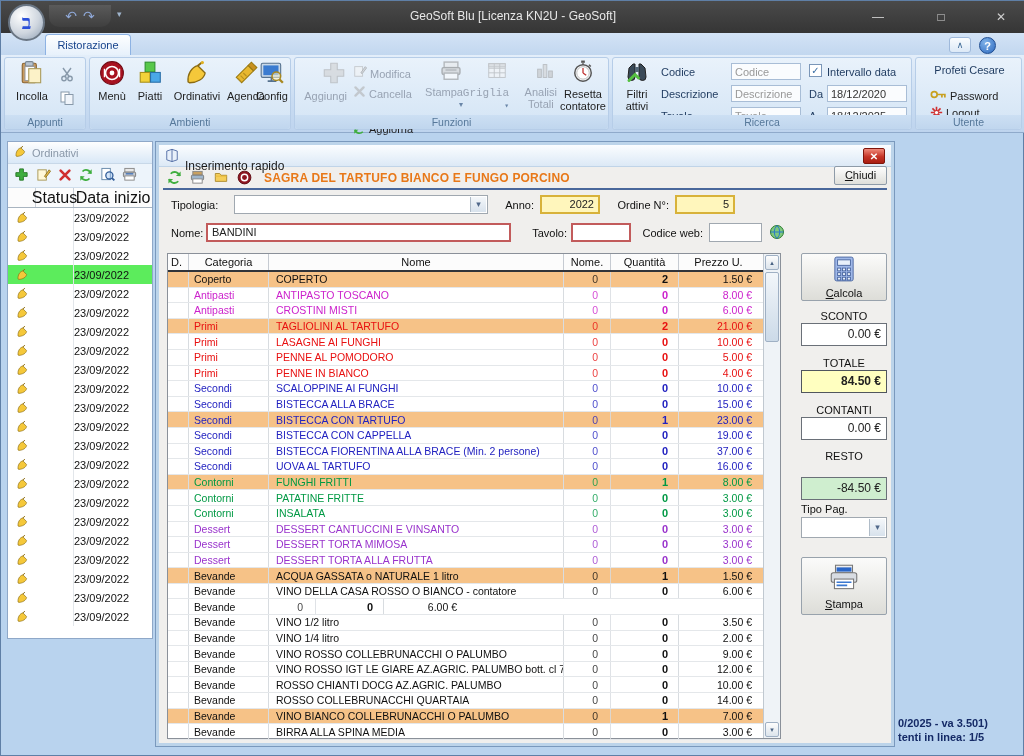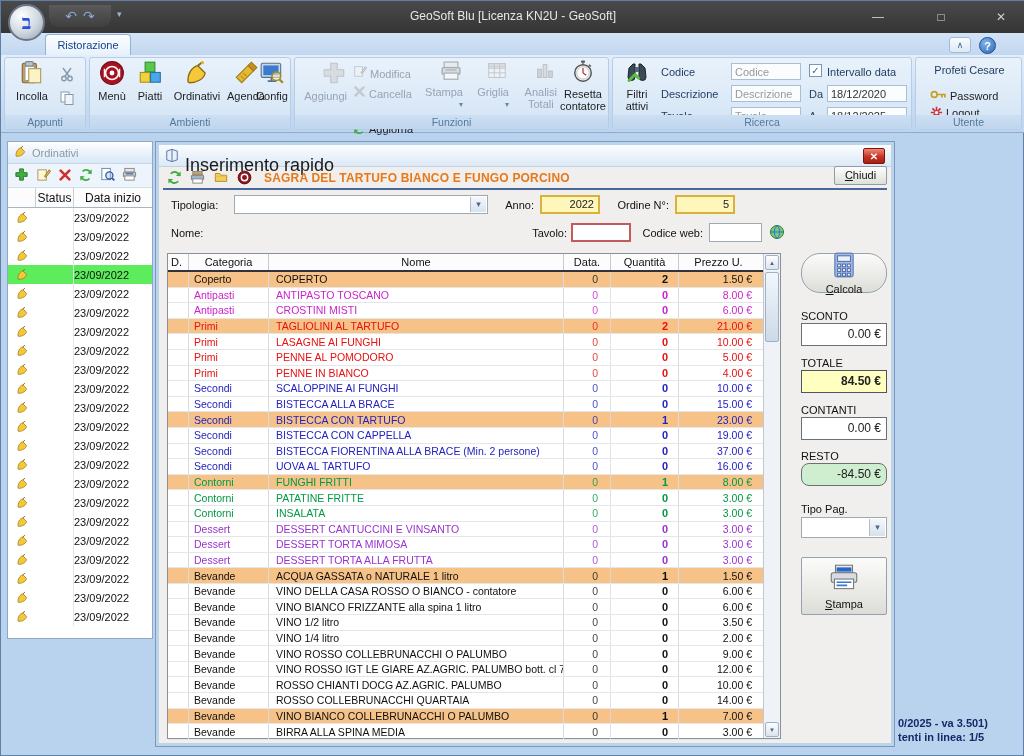--- a/index.html
+++ b/index.html
@@ -53,38 +53,38 @@
   .launcher { position:absolute; right:2px; bottom:1px; }
 
   
   #client { left:0; top:132px; width:1024px; height:624px; }
 
   
   #panel { left:6px; top:8px; width:146px; height:498px; background:#fff; border:1px solid #8FA8C8; }
   #panel-title { height:22px; background:linear-gradient(#FEFEFE,#D9E8F7); border-bottom:1px solid #C8D8E8;
                  display:flex; align-items:center; gap:5px; padding-left:6px; color:#8A98A8; font-size:11px; }
   #panel-toolbar { height:24px; background:#EDF4FB; border-bottom:1px solid #D0DEEC; display:flex; align-items:center; gap:7px; padding-left:6px; }
-  #panel-grid-header { height:20px; display:flex; border-bottom:1px solid #A8B4C0; background:#FCFCFC; font-size:12px; color:#111; }
+  #panel-grid-header { height:20px; display:flex; border-bottom:1px solid #A8B4C0; background:#FCFCFC; font-size:16px; color:#111; }
   .ph-cell { border-right:1px solid #C8CED6; display:flex; align-items:center; justify-content:center; }
   #panel-rows { position:relative; }
   .lrow { height:19px; display:flex; align-items:center; cursor:default; }
   .lrow.sel { background:#5CEC5C; }
   .l-icon { width:28px; display:flex; justify-content:center; }
   .l-status { width:38px; border-right:1px solid #E2E6EA; height:100%; }
   .l-date { width:78px; text-align:left; color:#111; }
 
   
   .statusline { color:#152A66; font-weight:bold; font-size:11px; white-space:nowrap; }
 
   
   #dialog { left:155px; top:9px; width:738px; height:604px; background:#F0EFED;
             border:3px solid #BCD4EA; outline:1px solid #7A99BD; }
   #dlg-titlebar { left:0; top:0; width:732px; height:22px; background:linear-gradient(#FBFDFF,#DCE9F6);
                   border-bottom:1px solid #C0D4E8; display:flex; align-items:center; gap:6px; padding-left:6px; }
-  #dlg-title { font-size:18px; color:#1a1a1a;margin-top:20px; }
+  #dlg-title { font-size:12px; color:#1a1a1a;margin-top:20px; }
   #dlg-close { left:704px; top:3px; width:22px; height:16px; border-radius:2px;
                background:linear-gradient(#F08A7A,#C53326 55%,#A81E12); border:1px solid #7E150B;
                color:#fff; text-align:center; line-height:15px; font-size:10px; font-weight:bold; }
   #dlg-toolbar { left:0; top:22px; width:732px; height:22px; display:flex; align-items:center; gap:8px; padding-left:8px; }
   #event-title { font-size:12px; font-weight:bold; color:#E87818; letter-spacing:.2px; margin-left:4px; }
   #chiudi-btn { left:675px; top:21px; width:53px; height:19px; background:linear-gradient(#FDFDFD,#DFDFDA);
                 border:1px solid #8E9BA8; border-radius:2px; text-align:center; line-height:17px; font-size:11px; color:#111; }
   #dlg-sep { left:4px; top:43px; width:724px; height:2px; background:#49679B; }
 
   .flabel { position:absolute; font-size:11px; color:#111; }
@@ -113,21 +113,21 @@
   #tscroll { position:absolute; right:0; top:0; width:17px; height:100%; background:#EFF3F7; border-left:1px solid #C0C8D0; }
   .sbtn { position:absolute; left:1px; width:14px; height:15px; background:linear-gradient(#FDFDFD,#DCE4EC);
           border:1px solid #9FB0C4; border-radius:2px; text-align:center; font-size:7px; color:#4A6384; line-height:14px; }
   #sthumb { position:absolute; left:1px; top:18px; width:14px; height:70px; background:linear-gradient(#F2F6FA,#CCDAE8);
             border:1px solid #9FB0C4; border-radius:2px; }
 
   
   .side-btn { position:absolute; left:642px; width:86px; background:linear-gradient(#FBFBFA,#DDDDD8);
               border:1px solid #98A2AC; border-radius:2px; display:flex; flex-direction:column; align-items:center;
               justify-content:center; gap:3px; font-size:11px; color:#111; }
-  .side-label { position:absolute; left:642px; width:86px; text-align:left; font-size:11px; color:#111; }
+  .side-label { position:absolute; left:642px; width:86px; text-align:center; font-size:11px; color:#111; }
   .side-field { position:absolute; left:642px; width:86px; height:23px; border:1px solid #6A7078; background:#fff;
                 text-align:right; line-height:21px; padding-right:5px; font-size:12px; }
   u { text-decoration:underline; }
 </style>
 </head>
 <body>
 
 <div id="app">
 
   <div id="titlebar" class="abs">
@@ -281,21 +281,21 @@
           <svg width="24" height="22" viewBox="0 0 16 16">
               <rect x="3" y="1.5" width="10" height="4" fill="#E8E8E8" stroke="#888"></rect>
               <rect x="1.5" y="5.5" width="13" height="5" rx="1" fill="#C8CDD4" stroke="#777"></rect>
               <rect x="3" y="9.5" width="10" height="4.5" fill="#fff" stroke="#888"></rect>
               <rect x="4" y="6.5" width="8" height="1.5" fill="#8AA0C0"></rect>
             </svg>
         </span>
         <span>Stampa</span>
         <span class="drop">▾</span>
       </div>
-      <div class="bigbtn dis" style="left:172px; width:42px;">
+      <div class="bigbtn dis" style="left:172px; width:42px;font-family:Liberation Mono, monospace;">
         <span>
           <svg width="24" height="22" viewBox="0 0 24 24">
               <rect x="3" y="4" width="18" height="15" fill="#F4F6F8" stroke="#9AA2AE"></rect>
               <rect x="3" y="4" width="18" height="3.5" fill="#C9D4E2" stroke="#9AA2AE"></rect>
               <path d="M3 9 h18 M3 14 h18 M9 4 v15 M15 4 v15" stroke="#9AA2AE"></path>
             </svg>
         </span>
         <span>Griglia</span>
         <span class="drop">▾</span>
       </div>
@@ -710,37 +710,38 @@
       <div class="combo" style="left:75px; top:50px; width:254px; height:19px;">
         <span></span>
         <span class="combo-arrow">▾</span>
       </div>
       <span class="flabel" style="left:345px; top:54px; width:30px; text-align:right;">Anno:</span>
       <div class="ffield yellow-field" style="left:381px; top:50px; width:60px; line-height:15px;">2022</div>
       <span class="flabel" style="left:452px; top:54px; width:58px; text-align:right;">Ordine N°:</span>
       <div class="ffield yellow-field" style="left:516px; top:50px; width:60px; line-height:15px;">5</div>
 
       <span class="flabel" style="left:12px; top:82px;">Nome:</span>
+      <div class="ffield red-border" style="left:47px; top:78px; width:305px; line-height:15px;">BANDINI</div>
       <span class="flabel" style="left:370px; top:82px; width:38px; text-align:right;">Tavolo:</span>
       <div class="ffield red-border" style="left:412px; top:78px; width:60px; line-height:15px;"></div>
       <span class="flabel" style="left:482px; top:82px; width:62px; text-align:right;">Codice web:</span>
       <div class="ffield" style="left:550px; top:78px; width:53px; line-height:15px;"></div>
       <span class="abs" style="left:610px; top:79px;">
         <svg width="16" height="16" viewBox="0 0 16 16">
             <circle cx="8" cy="8" r="6.5" fill="#7EC87E" stroke="#2A7A2A"></circle>
             <path d="M1.5 8 h13 M8 1.5 a9 9 0 0 1 0 13 M8 1.5 a9 9 0 0 0 0 13" fill="none" stroke="#2A7AC8" stroke-width="1"></path>
           </svg>
       </span>
 
       <div id="order-table" class="abs">
         <div id="thead">
           <div class="th c-d" style="justify-content:flex-start; padding-left:3px;">D.</div>
           <div class="th" style="width:80px;">Categoria</div>
           <div class="th" style="width:295px;">Nome</div>
-          <div class="th" style="width:47px;">Data.</div>
+          <div class="th" style="width:47px;">Nome.</div>
           <div class="th" style="width:68px;">Quantità</div>
           <div class="th" style="width:79px; border-right:none;">Prezzo U.</div>
         </div>
         <div id="tbody">
 
             <div class="trow hl" style="color: rgb(16, 16, 16);">
               <span class="td c-d"></span>
               <span class="td c-cat">Coperto</span>
               <span class="td c-nome">COPERTO</span>
               <span class="td c-cons">0</span>
@@ -924,21 +925,20 @@
               <span class="td c-cat">Bevande</span>
               <span class="td c-nome">VINO DELLA CASA ROSSO O BIANCO  - contatore</span>
               <span class="td c-cons">0</span>
               <span class="td c-qta">0</span>
               <span class="td c-prz">6.00 €</span>
             </div>
 
             <div class="trow" style="color: rgb(16, 16, 16);">
               <span class="td c-d"></span>
               <span class="td c-cat">Bevande</span>
-              <span class="td c-nome">VINO BIANCO FRIZZANTE alla spina 1 litro</span>
               <span class="td c-cons">0</span>
               <span class="td c-qta">0</span>
               <span class="td c-prz">6.00 €</span>
             </div>
 
             <div class="trow" style="color: rgb(16, 16, 16);">
               <span class="td c-d"></span>
               <span class="td c-cat">Bevande</span>
               <span class="td c-nome">VINO 1/2 litro</span>
               <span class="td c-cons">0</span>
@@ -1009,21 +1009,21 @@
               <span class="td c-prz">3.00 €</span>
             </div>
           </div>
         <div id="tscroll">
           <div class="sbtn" style="top:1px;">▴</div>
           <div id="sthumb"></div>
           <div class="sbtn" style="bottom:1px;">▾</div>
         </div>
       </div>
 
-      <div class="side-btn" style="top:108px; height:40px;border-radius:19px;">
+      <div class="side-btn" style="top:108px; height:48px;">
         <span>
           <svg width="22" height="26" viewBox="0 0 24 28">
               <rect x="2" y="1" width="20" height="26" rx="2" fill="#9FB8E8" stroke="#4A66A0"></rect>
               <rect x="5" y="4" width="14" height="6" fill="#E8F0FA" stroke="#4A66A0"></rect>
               <g fill="#E8F0FA" stroke="#4A66A0">
                 <rect x="5" y="13" width="3.4" height="3"></rect>
                 <rect x="10.3" y="13" width="3.4" height="3"></rect>
                 <rect x="15.6" y="13" width="3.4" height="3"></rect>
                 <rect x="5" y="18" width="3.4" height="3"></rect>
                 <rect x="10.3" y="18" width="3.4" height="3"></rect>
@@ -1036,21 +1036,21 @@
         </span>
         <span><u>C</u><span>alcola</span></span>
       </div>
       <div class="side-label" style="top:165px;">SCONTO</div>
       <div class="side-field" style="top:178px;">0.00 €</div>
       <div class="side-label" style="top:212px;">TOTALE</div>
       <div class="side-field" style="top:225px; background:#FFFFC0; font-weight:bold; border-color:#50565E;">84.50 €</div>
       <div class="side-label" style="top:259px;">CONTANTI</div>
       <div class="side-field" style="top:272px;">0.00 €</div>
       <div class="side-label" style="top:305px;">RESTO</div>
-      <div class="side-field" style="top:318px; background:#CFEECF;border-radius:8px;">-84.50 €</div>
+      <div class="side-field" style="top:332px; background:#CFEECF;">-84.50 €</div>
       <div class="side-label" style="top:358px; text-align:left;">Tipo Pag.</div>
       <div class="combo" style="left:642px; top:372px; width:86px; height:21px;">
         <span class="combo-arrow" style="line-height:17px;">▾</span>
       </div>
       <div class="side-btn" style="top:412px; height:58px;">
         <span>
           <svg width="34" height="30" viewBox="0 0 32 28">
               <rect x="8" y="2" width="16" height="7" fill="#EEE" stroke="#777"></rect>
               <rect x="9" y="4" width="14" height="4" fill="#2A66C8"></rect>
               <rect x="4" y="9" width="24" height="9" rx="2" fill="#D8DCE2" stroke="#777"></rect>

